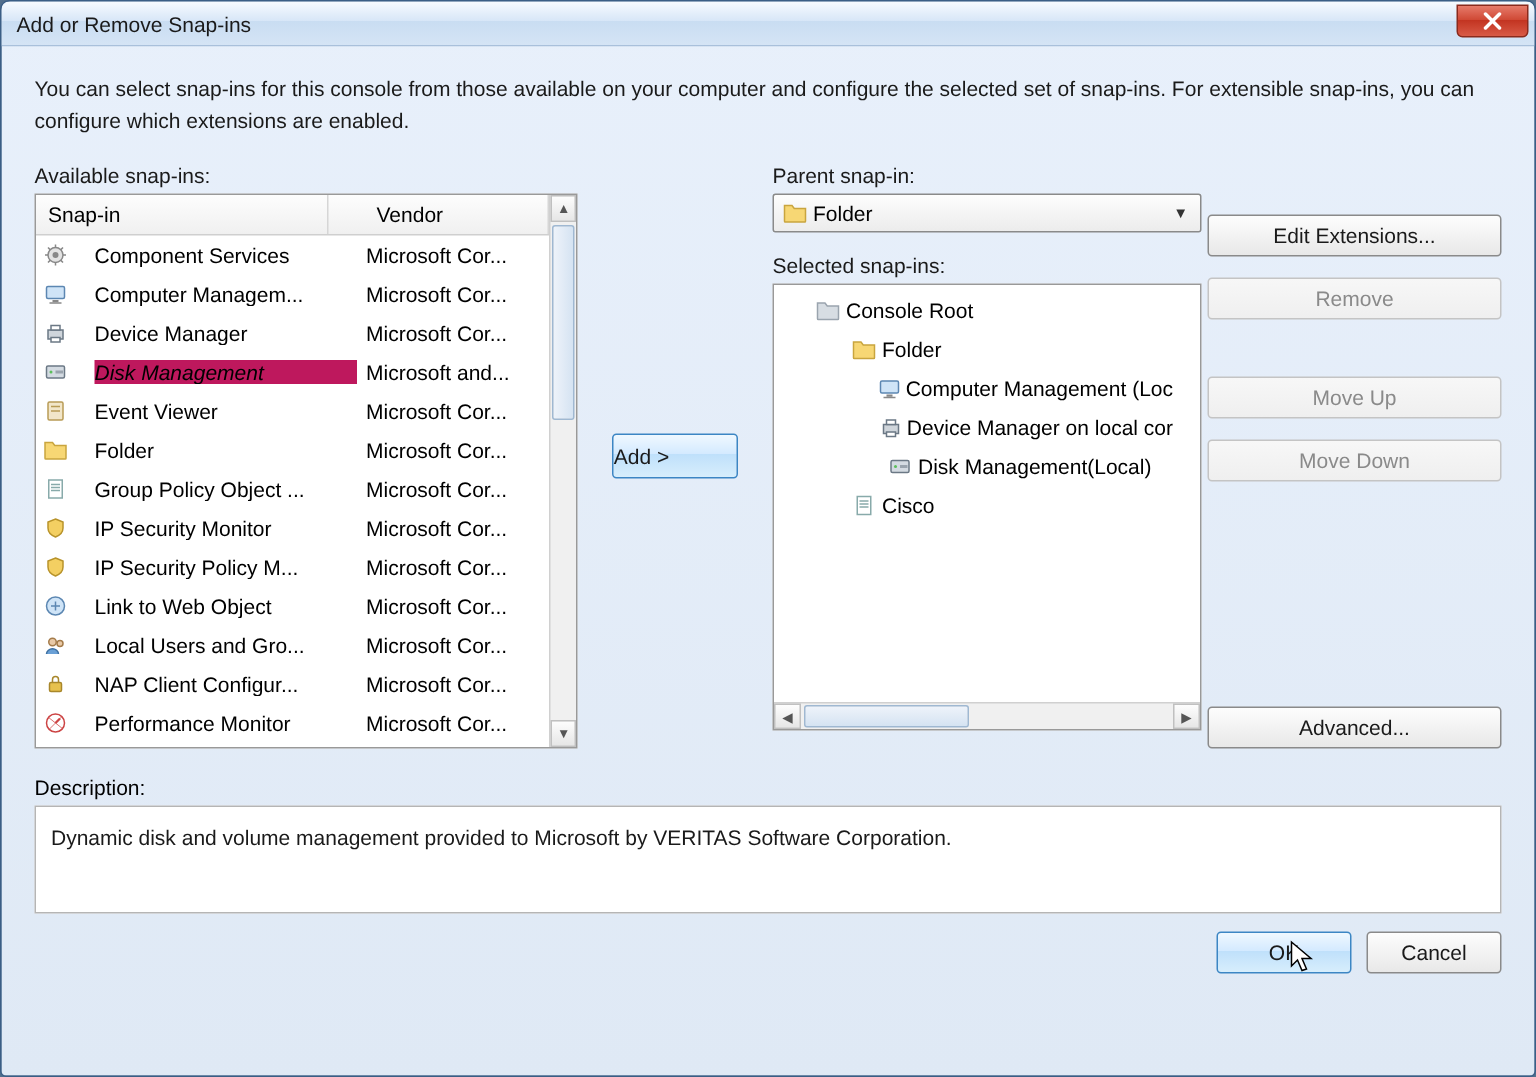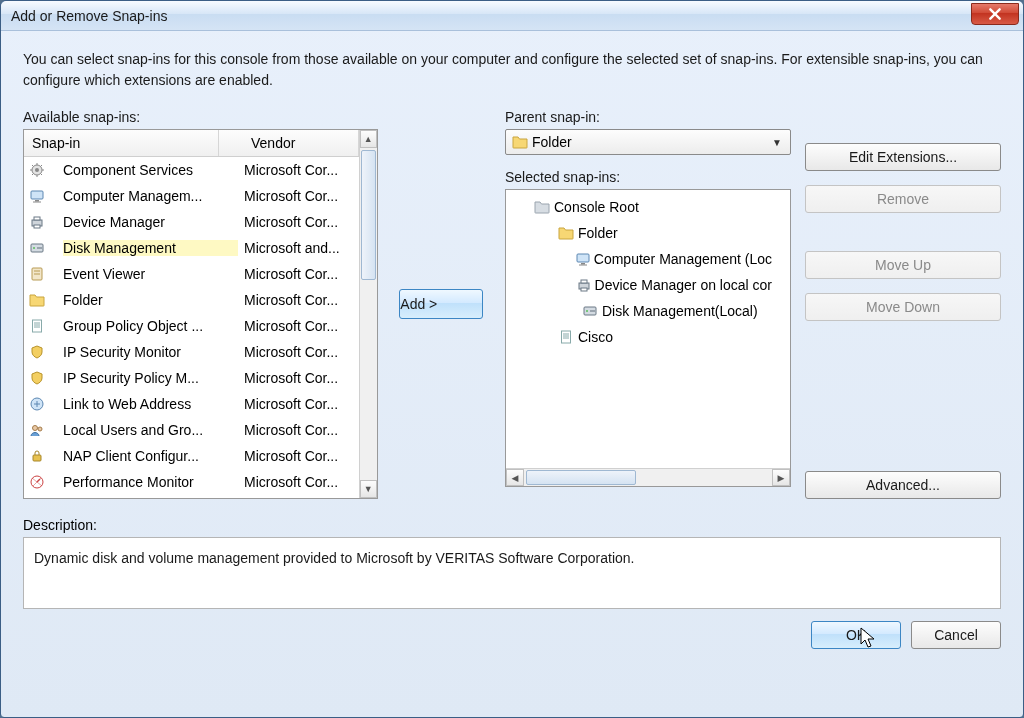--- a/index.html
+++ b/index.html
@@ -17,37 +17,37 @@
   border-radius:0 0 4px 4px; margin-top:-4px; margin-right:-2px; color:#fff; font-weight:bold; font-size:13px;
   text-shadow:0 -1px 0 #7a1c10; }
 .closebtn svg { width:14px; height:12px; }
 
 .body { padding:18px 22px 14px 22px; }
 .intro { color:#1a1a1a; margin-bottom:18px; line-height:1.5; }
 
 .cols { display:flex; gap:10px; }
 .colL { width:370px; }
 .colM { width:112px; display:flex; align-items:center; justify-content:center; }
-.colR { flex:1; display:flex; gap:14px;justify-content:space-between; }
+.colR { flex:1; display:flex; gap:4px;justify-content:space-between; }
 
 .sect-label { color:#1a1a1a; margin-bottom:4px; }
 
 
 .listwrap { display:flex; height:370px; border:1px solid #999; background:#fff; }
 .listbox { flex:1; overflow:hidden; display:flex; flex-direction:column; }
 .lhdr { display:flex; background:linear-gradient(#fdfdfd,#f0f0f0); border-bottom:1px solid #cfcfcf;gap:24px; }
 .lhdr .col { padding:5px 8px; border-right:1px solid #d6d6d6; }
 .lhdr .col.snap { width:195px; }
 .lhdr .col.vend { flex:1; }
 .lbody { flex:1; }
 .lrow { display:flex; align-items:center; height:26px; padding-left:4px; cursor:default; }
 .lrow .ic { width:18px; display:flex; justify-content:center; }
 .lrow .nm { width:175px; white-space:nowrap; overflow:hidden; text-overflow:ellipsis;margin-left:17px; }
 .lrow .vd { padding-left:6px; white-space:nowrap; overflow:hidden; text-overflow:ellipsis; flex:1; }
-.lrow.selected .nm { background:#fef9c3; }
+.lrow.selected .nm { background:#be185d;font-style:italic; }
 
 .vscroll { width:18px; background:#f0f0f0; border-left:1px solid #d0d0d0; display:flex; flex-direction:column; }
 .vsbtn { height:18px; background:linear-gradient(#fdfdfd,#e6e6e6); border:1px solid #c0c0c0; margin:0;
   display:flex; align-items:center; justify-content:center; color:#555; font-size:9px; }
 .vstrack { flex:1; position:relative; }
 .vsthumb { position:absolute; left:1px; right:1px; top:2px; height:130px;
   background:linear-gradient(90deg,#eef3fa,#d5e3f2); border:1px solid #9fb8d2; border-radius:2px; }
 
 
 .btn { background:linear-gradient(#fdfdfd,#e8e8e8); border:1px solid #8a8a8a; border-radius:3px;
@@ -265,21 +265,21 @@
                   </span>
                   <span class="nm">IP Security Policy M...</span>
                   <span class="vd">Microsoft Cor...</span>
                 </div>
                 <div class="lrow">
                   <span class="ic">
                     <svg class="icon" viewBox="0 0 16 16">
                       <use href="#i-link"></use>
                     </svg>
                   </span>
-                  <span class="nm">Link to Web Address</span>
+                  <span class="nm">Link to Web Object</span>
                   <span class="vd">Microsoft Cor...</span>
                 </div>
                 <div class="lrow">
                   <span class="ic">
                     <svg class="icon" viewBox="0 0 16 16">
                       <use href="#i-users"></use>
                     </svg>
                   </span>
                   <span class="nm">Local Users and Gro...</span>
                   <span class="vd">Microsoft Cor...</span>

